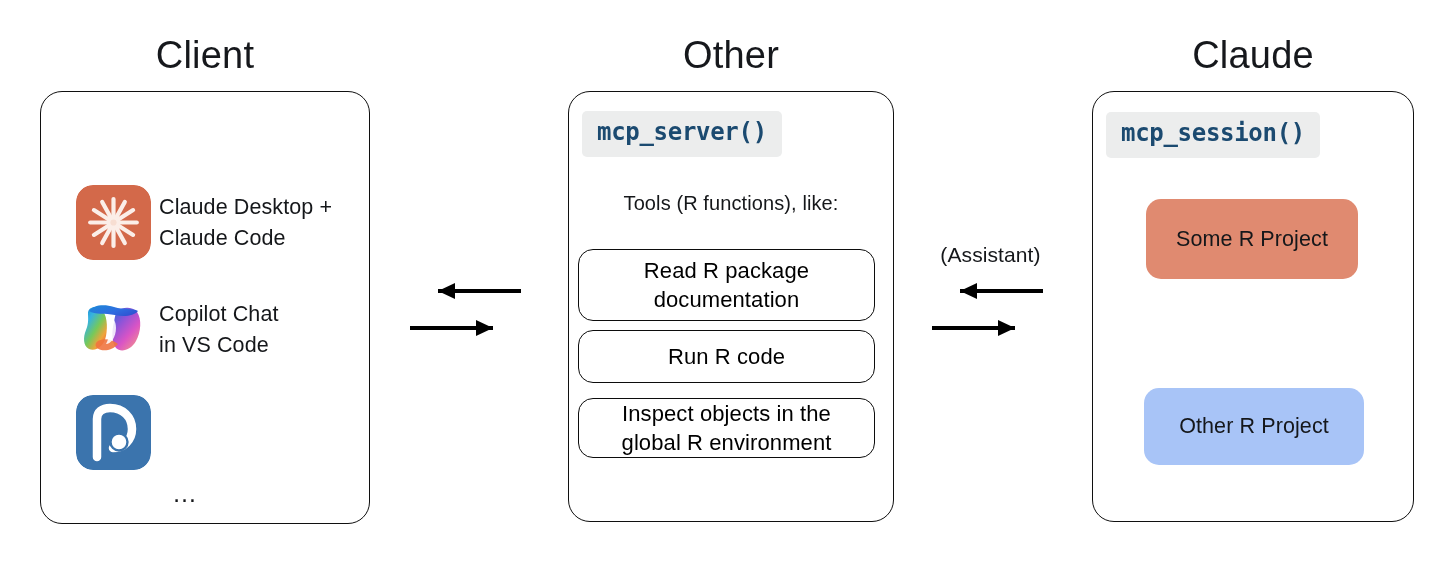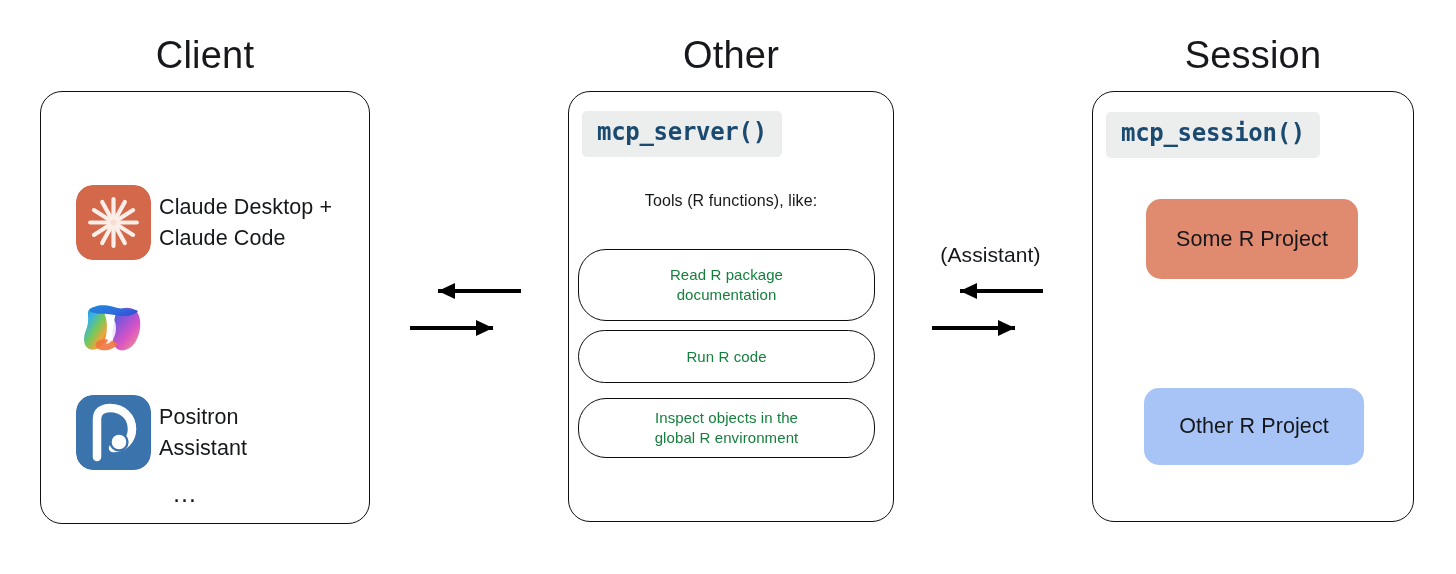--- a/index.html
+++ b/index.html
@@ -101,39 +101,39 @@
     letter-spacing: 1px;
   }
 
   
   #server-tools-caption {
     position: absolute;
     left: 568px;
     top: 192px;
     width: 326px;
     text-align: center;
-    font-size: 16px;
+    font-size: 20px;
     color: #15171a;
     letter-spacing: 0.1px;
   }
   .tool-box {
     position: absolute;
     left: 578px;
     width: 297px;
     border: 1.6px solid #0c0c0c;
-    border-radius: 28px;
+    border-radius: 15px;
     background: #ffffff;
     box-sizing: border-box;
     display: flex;
     align-items: center;
     justify-content: center;
     text-align: center;
-    font-size: 15px;
+    font-size: 22px;
     line-height: 1.33;
-    color: #15803d;
+    color: #000000;
     white-space: pre-line;
     letter-spacing: 0.1px;
   }
   #tool-box-0 { top: 249px; height: 72px; }
   #tool-box-1 { top: 330px; height: 53px; }
   #tool-box-2 { top: 398px; height: 60px; }
 
   
   .project-box {
     position: absolute;
@@ -172,21 +172,21 @@
     white-space: nowrap;
   }
 </style>
 </head>
 <body>
 
 <div id="diagram">
 
   <div class="col-title" id="title-client">Client</div>
   <div class="col-title" id="title-server">Other</div>
-  <div class="col-title" id="title-session">Session</div>
+  <div class="col-title" id="title-session">Claude</div>
 
   <div class="panel" id="panel-client"></div>
 
   <div class="client-row" id="client-row-claude">
     <span class="app-icon">
       <svg viewBox="0 0 75 75" width="75" height="75" aria-hidden="true">
         <rect x="0" y="0" width="75" height="75" rx="17" ry="17" fill="#d3694a"></rect>
         <g stroke="#fbeee8" stroke-width="4.2" stroke-linecap="round">
           <line x1="37.5" y1="37.5" x2="37.5" y2="14"></line>
           <line x1="37.5" y1="37.5" x2="48.8" y2="16.9"></line>
@@ -234,34 +234,34 @@
         <path d="M12 21 C12 15, 20 13, 25 17 C31 22, 32 34, 30 44 C28 54, 20 60, 13 57
                  C7 54, 7 45, 10 38 C13 31, 12 26, 12 21 Z" fill="url(#cpLeft)"></path>
         <path d="M41 20 C45 15, 56 14, 61 20 C66 27, 65 40, 60 49 C55 58, 45 61, 40 56
                  C35 50, 36 38, 38 30 C39 25, 39 22, 41 20 Z" fill="url(#cpRight)" opacity="0.95"></path>
         <path d="M13 19 C17 13, 28 12, 38 15 C48 18, 57 16, 62 19 C58 24, 48 25, 39 23
                  C29 21, 19 23, 13 19 Z" fill="url(#cpTop)"></path>
         <path d="M22 49 C28 46, 36 47, 42 52 C36 59, 26 60, 21 56 C19 54, 19 51, 22 49 Z" fill="#f0743f" opacity="0.9"></path>
         <path d="M31 25 C36 24, 40 28, 40 36 C40 45, 35 52, 30 52 C34 45, 35 34, 31 25 Z" fill="#ffffff" opacity="0.85"></path>
       </svg>
     </span>
+    <span class="client-label">Copilot Chat
+in VS Code</span>
   </div>
 
   <div class="client-row" id="client-row-positron">
     <span class="app-icon">
       <svg viewBox="0 0 75 75" width="75" height="75" aria-hidden="true">
         <rect x="0" y="0" width="75" height="75" rx="17" ry="17" fill="#3b74ad"></rect>
         <path d="M21 62 L21 24 C21 17, 26 13, 34 13 C47 13, 56 22, 56 34
                  C56 45, 48 53, 37 53" fill="none" stroke="#ffffff" stroke-width="8.5" stroke-linecap="round" stroke-linejoin="round"></path>
         <circle cx="43" cy="47" r="8.5" fill="#ffffff"></circle>
         <circle cx="43" cy="47" r="8.5" fill="none" stroke="#3b74ad" stroke-width="2.4"></circle>
       </svg>
     </span>
-    <span class="client-label">Positron
-Assistant</span>
   </div>
 
   <div id="client-ellipsis">…</div>
 
   <div class="panel" id="panel-server"></div>
 
   <div class="code-chip" id="chip-server">mcp_server()</div>
 
   <div id="server-tools-caption">Tools (R functions), like:</div>
 

